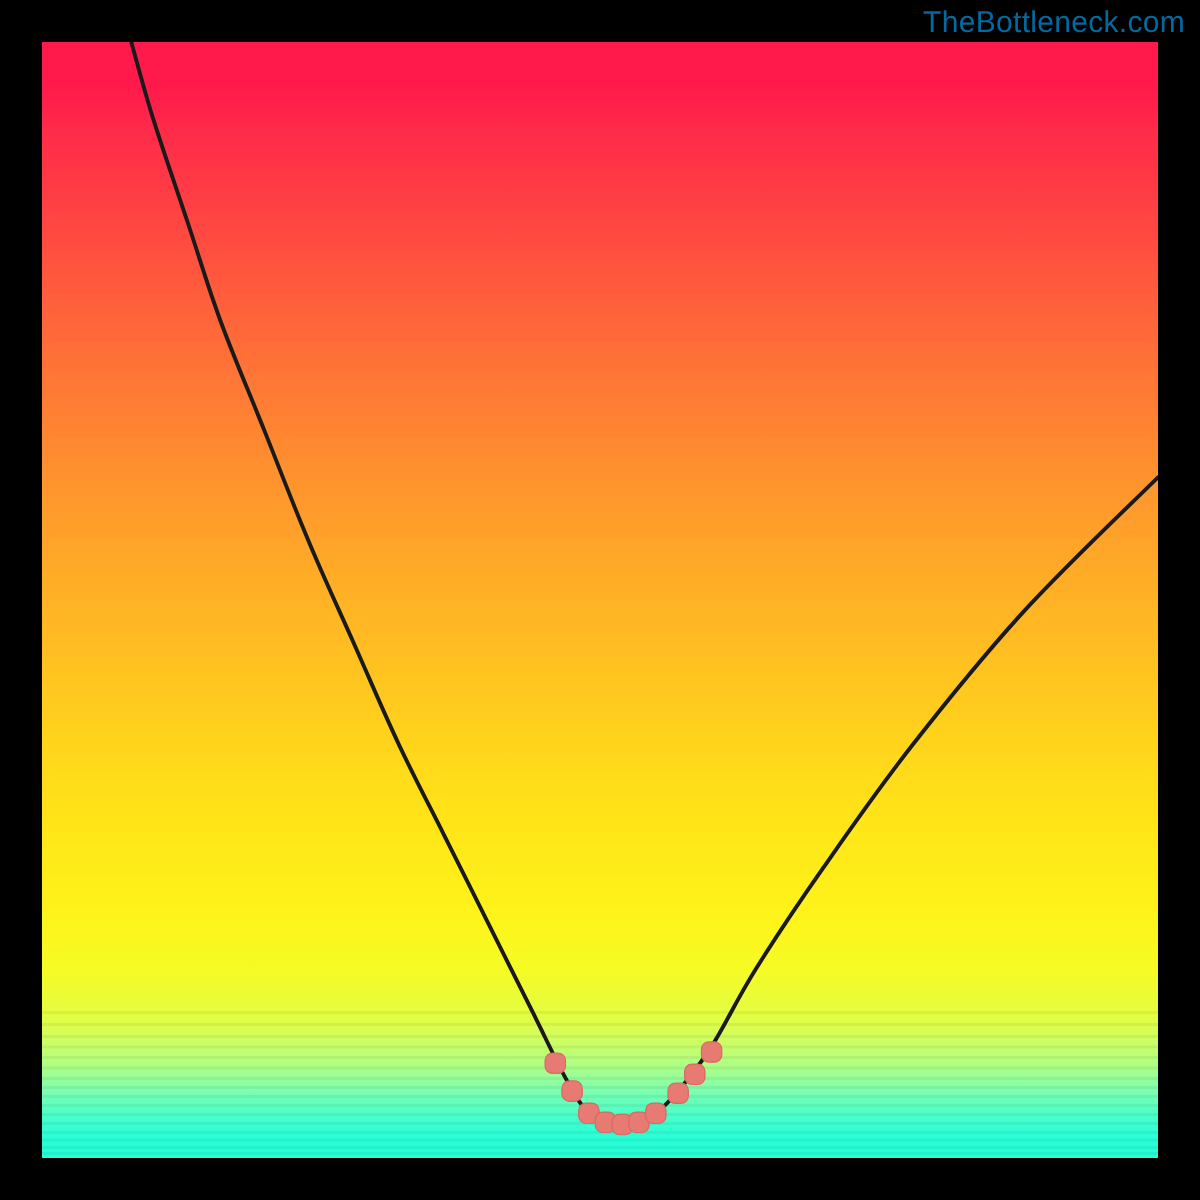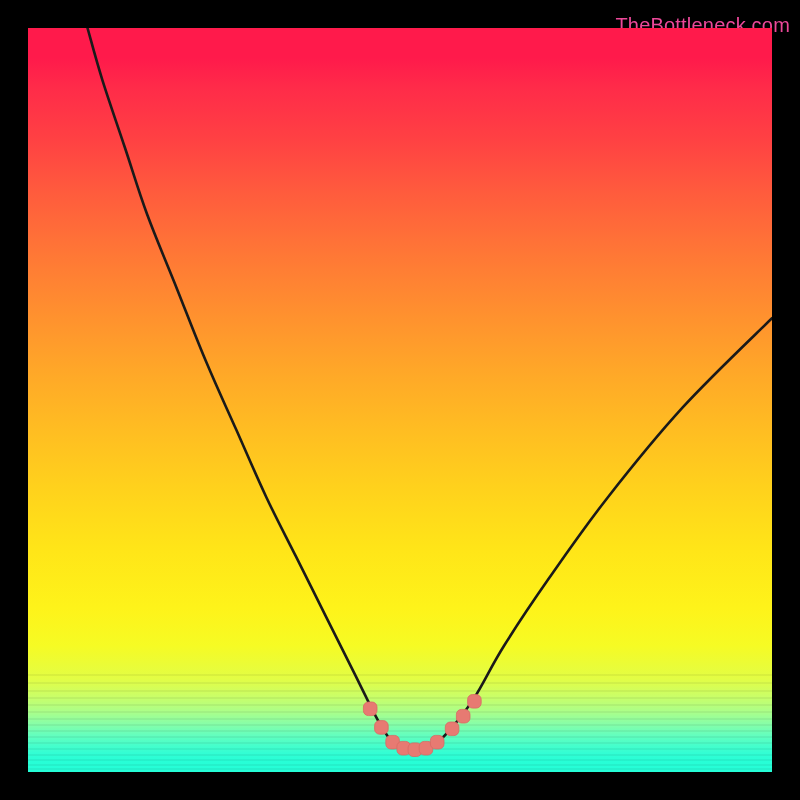--- a/index.html
+++ b/index.html
@@ -70,23 +70,23 @@
     width: 100%;
     height: 2px;
     background: rgba(0,0,0,0.05);
   }
   .curve-svg {
     position: absolute;
     inset: 0;
   }
   .watermark {
     position: absolute;
-    top: 14px;
+    top: 4px;
     right: 10px;
-    color: #ec4899;
+    color: #0369a1;
     font-size: 20px;
     font-weight: 500;
     letter-spacing: 0.2px;
     user-select: none;
   }
 </style>
 </head>
 <body>
 
 <div class="frame">

